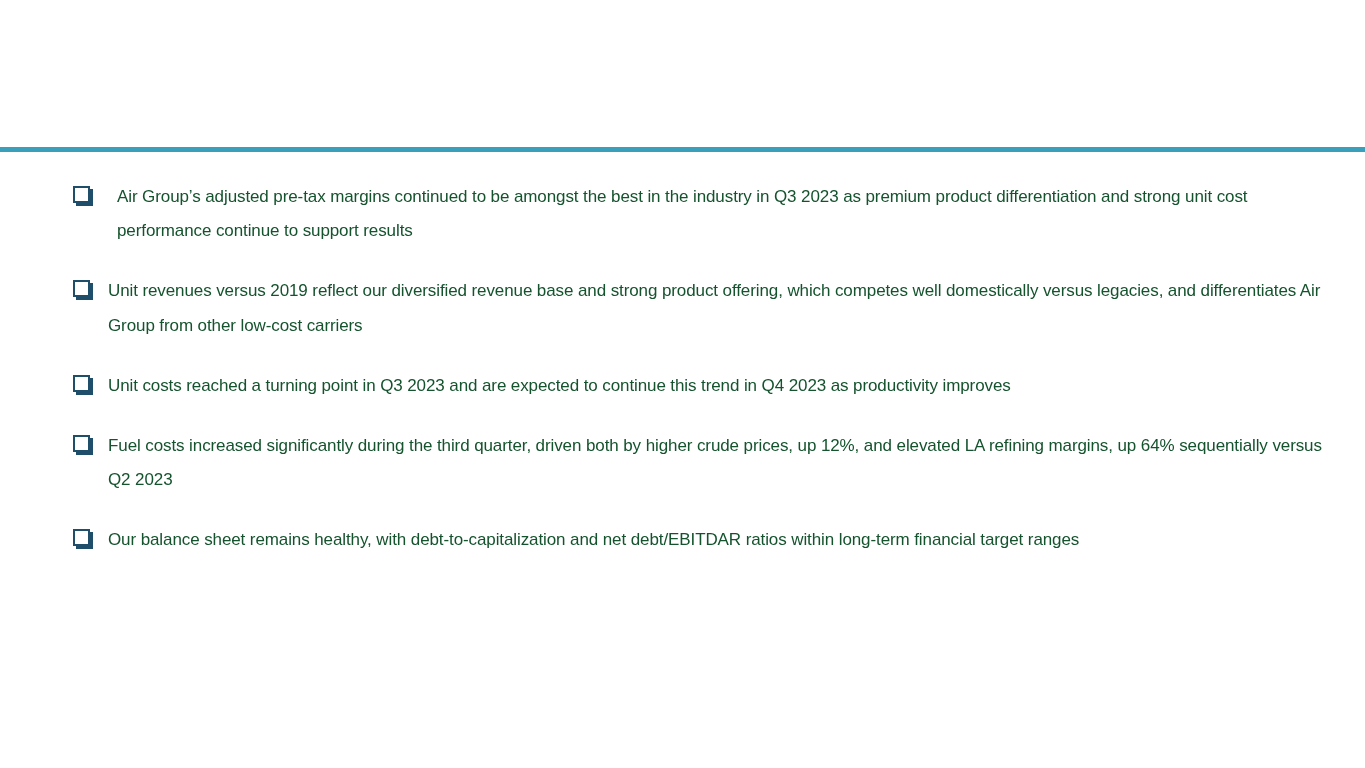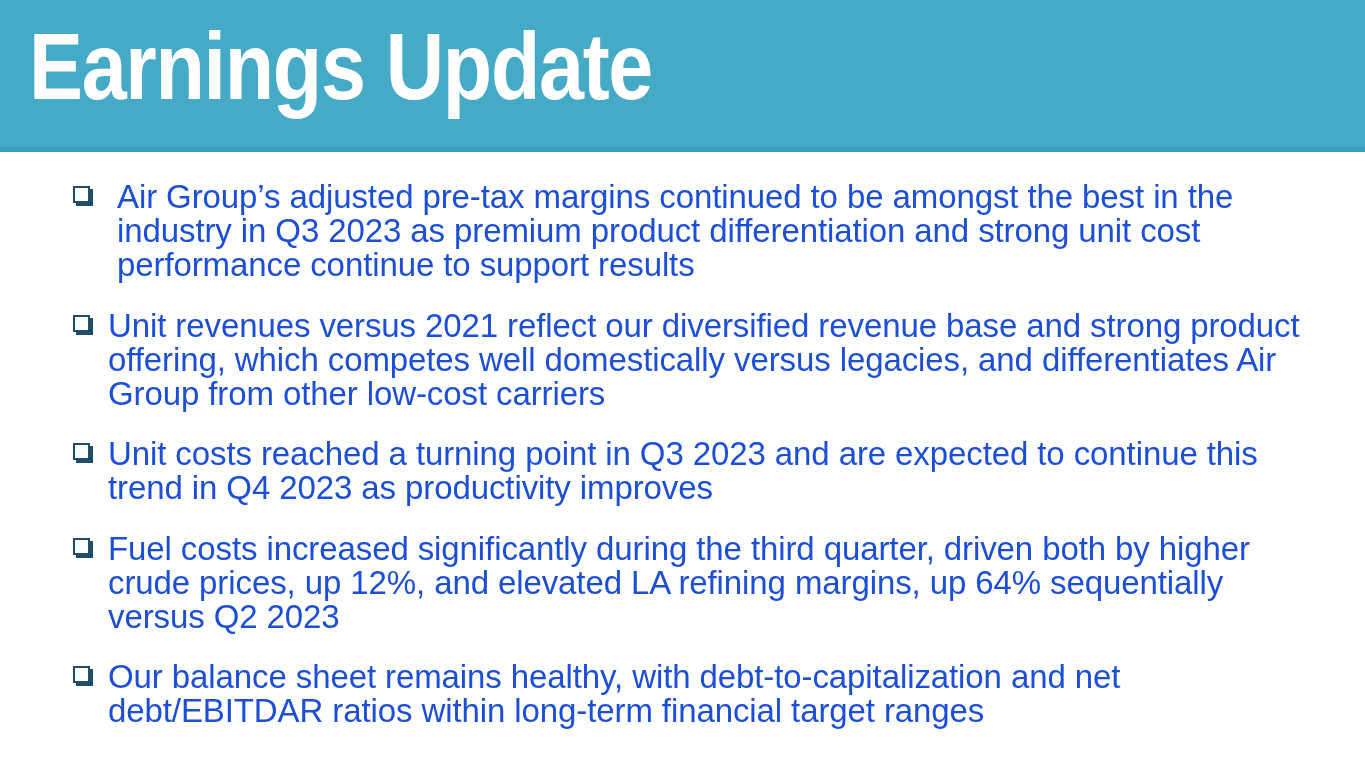--- a/index.html
+++ b/index.html
@@ -68,22 +68,22 @@
 
   .bullet-list {
     list-style: none;
     margin: 0;
     padding: 0;
   }
 
   .bullet-item {
     position: relative;
     display: block;
-    color: #1d4ed8;
-    font-size: 33px;
+    color: #14532d;
+    font-size: 17px;
     line-height: 34.2px;
     font-weight: 400;
     letter-spacing: -0.1px;
     margin: 0 0 26px 0;
     padding-left: 36px;
   }
   .bullet-item.extra-indent {
     padding-left: 45px;
   }
   .bullet-item:last-child {
@@ -116,40 +116,37 @@
 
   .bullet-text {
     display: block;
   }
 </style>
 </head>
 <body>
 
 <div class="slide">
 
-  <div class="title-banner">
-    <h1 class="slide-title">Earnings Update</h1>
-  </div>
   <div class="banner-underline"></div>
 
   <div class="body-area">
     <ul class="bullet-list">
 
       <li class="bullet-item extra-indent">
         <span class="bullet-marker">
             <span class="sq"></span>
           </span>
         <span class="bullet-text">Air Group’s adjusted pre-tax margins continued to be amongst the best in the industry in Q3 2023 as premium product differentiation and strong unit cost performance continue to support results</span>
       </li>
 
       <li class="bullet-item">
         <span class="bullet-marker">
             <span class="sq"></span>
           </span>
-        <span class="bullet-text">Unit revenues versus 2021 reflect our diversified revenue base and strong product offering, which competes well domestically versus legacies, and differentiates Air Group from other low-cost carriers</span>
+        <span class="bullet-text">Unit revenues versus 2019 reflect our diversified revenue base and strong product offering, which competes well domestically versus legacies, and differentiates Air Group from other low-cost carriers</span>
       </li>
 
       <li class="bullet-item">
         <span class="bullet-marker">
             <span class="sq"></span>
           </span>
         <span class="bullet-text">Unit costs reached a turning point in Q3 2023 and are expected to continue this trend in Q4 2023 as productivity improves</span>
       </li>
 
       <li class="bullet-item">

